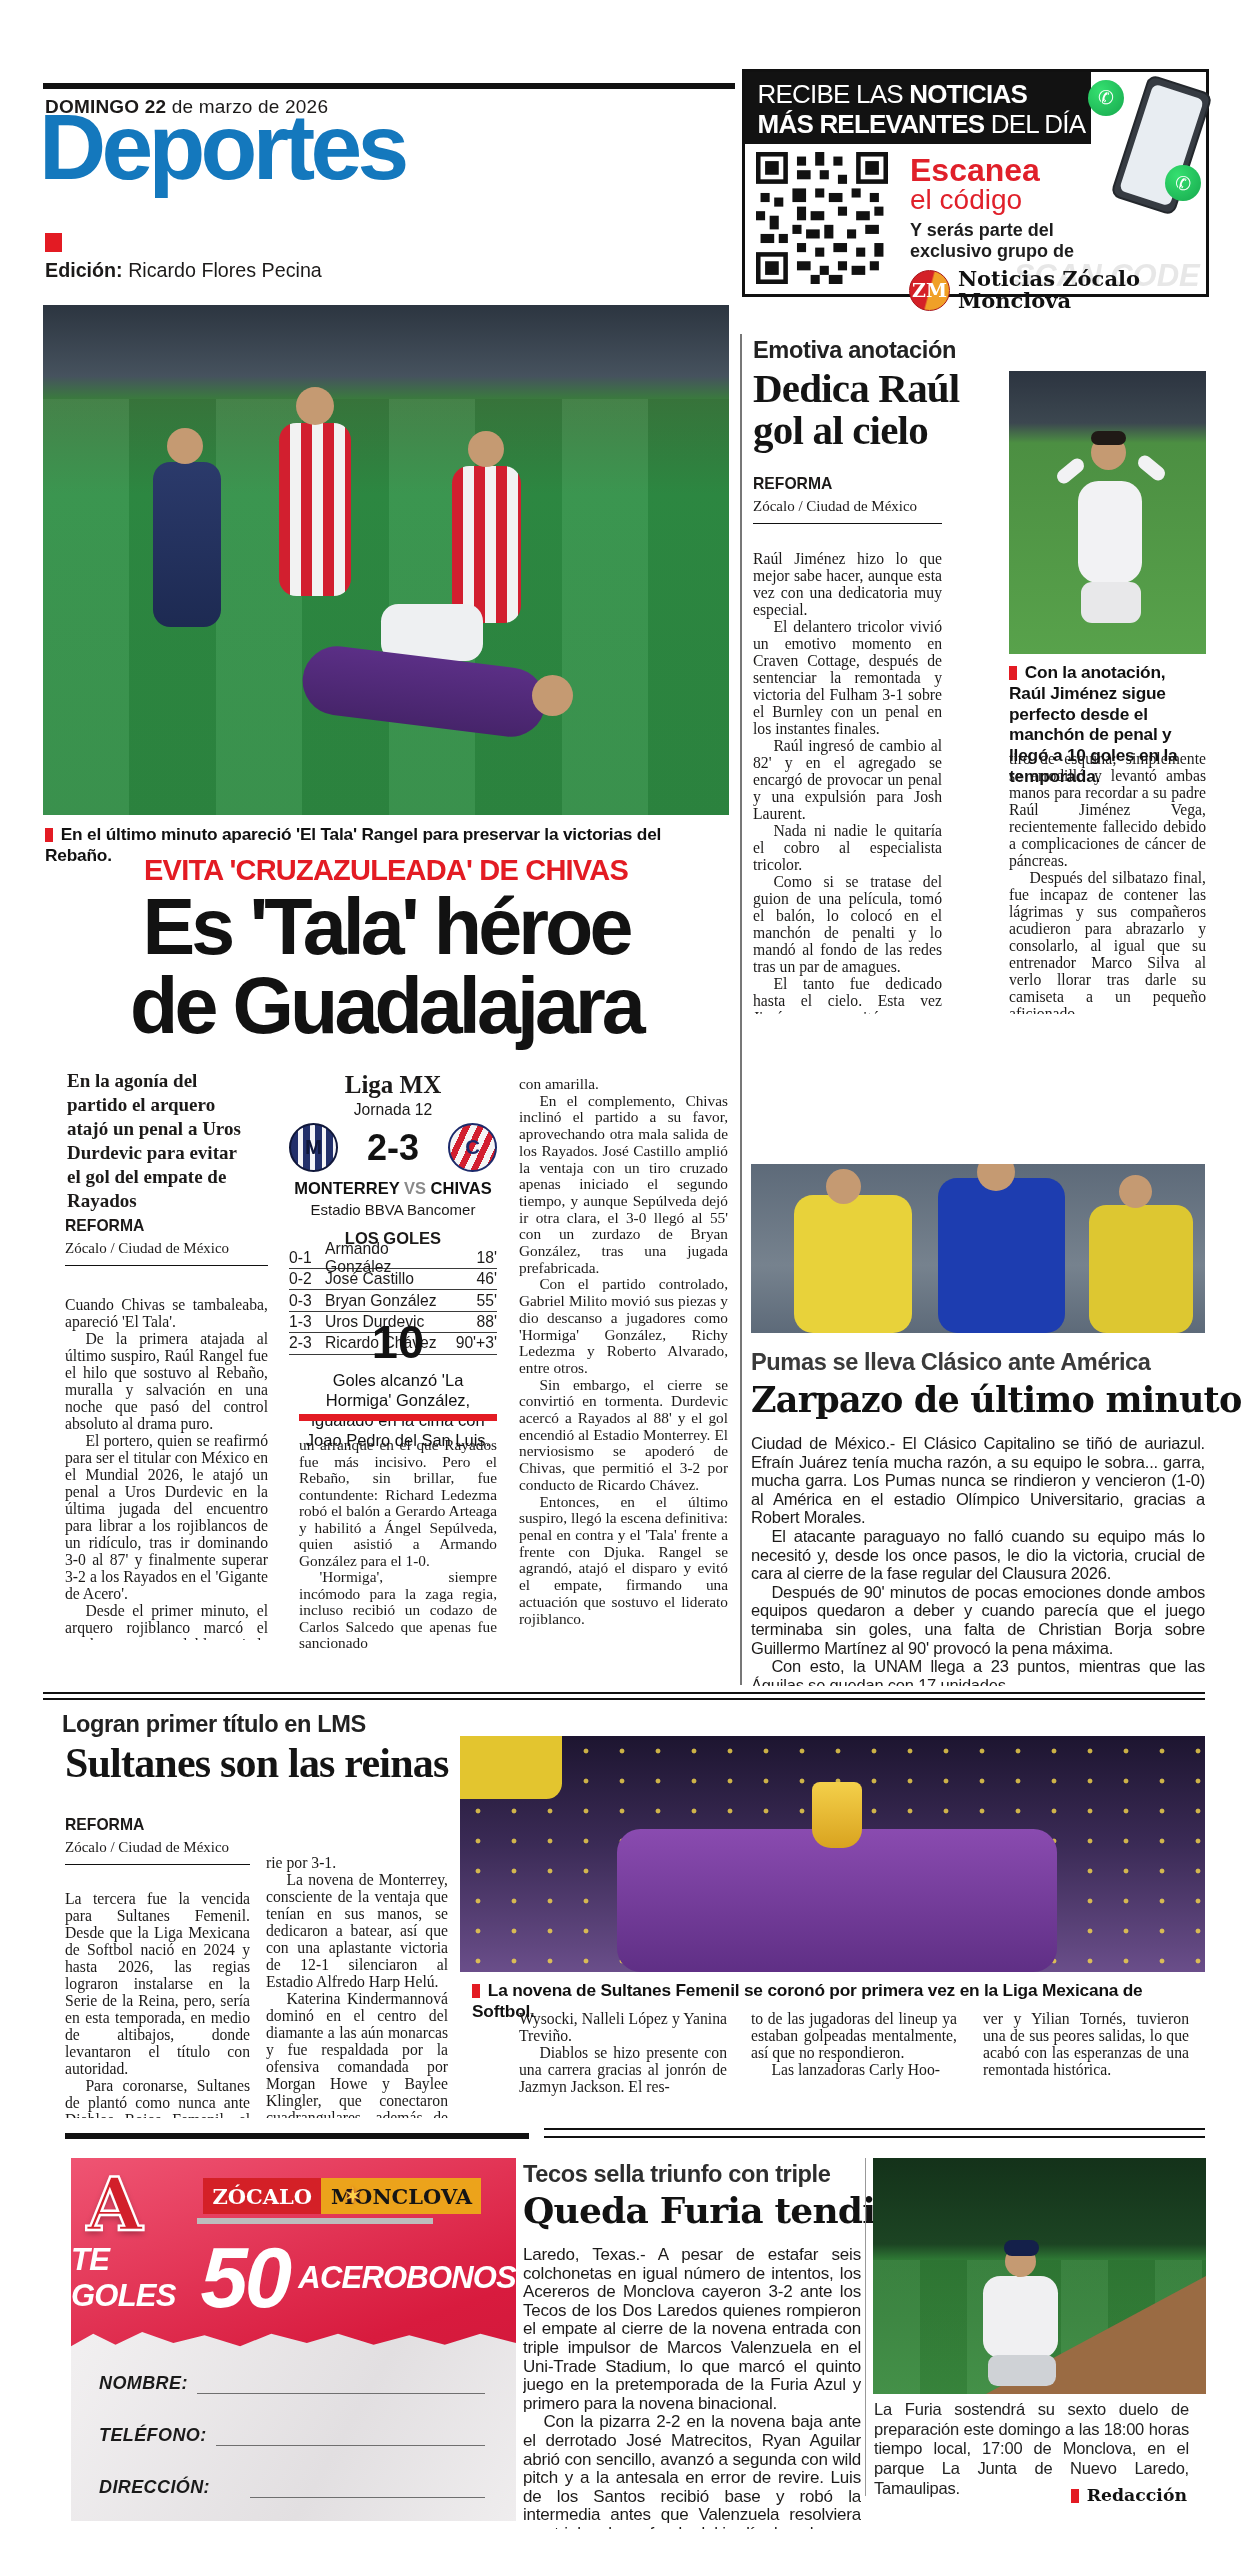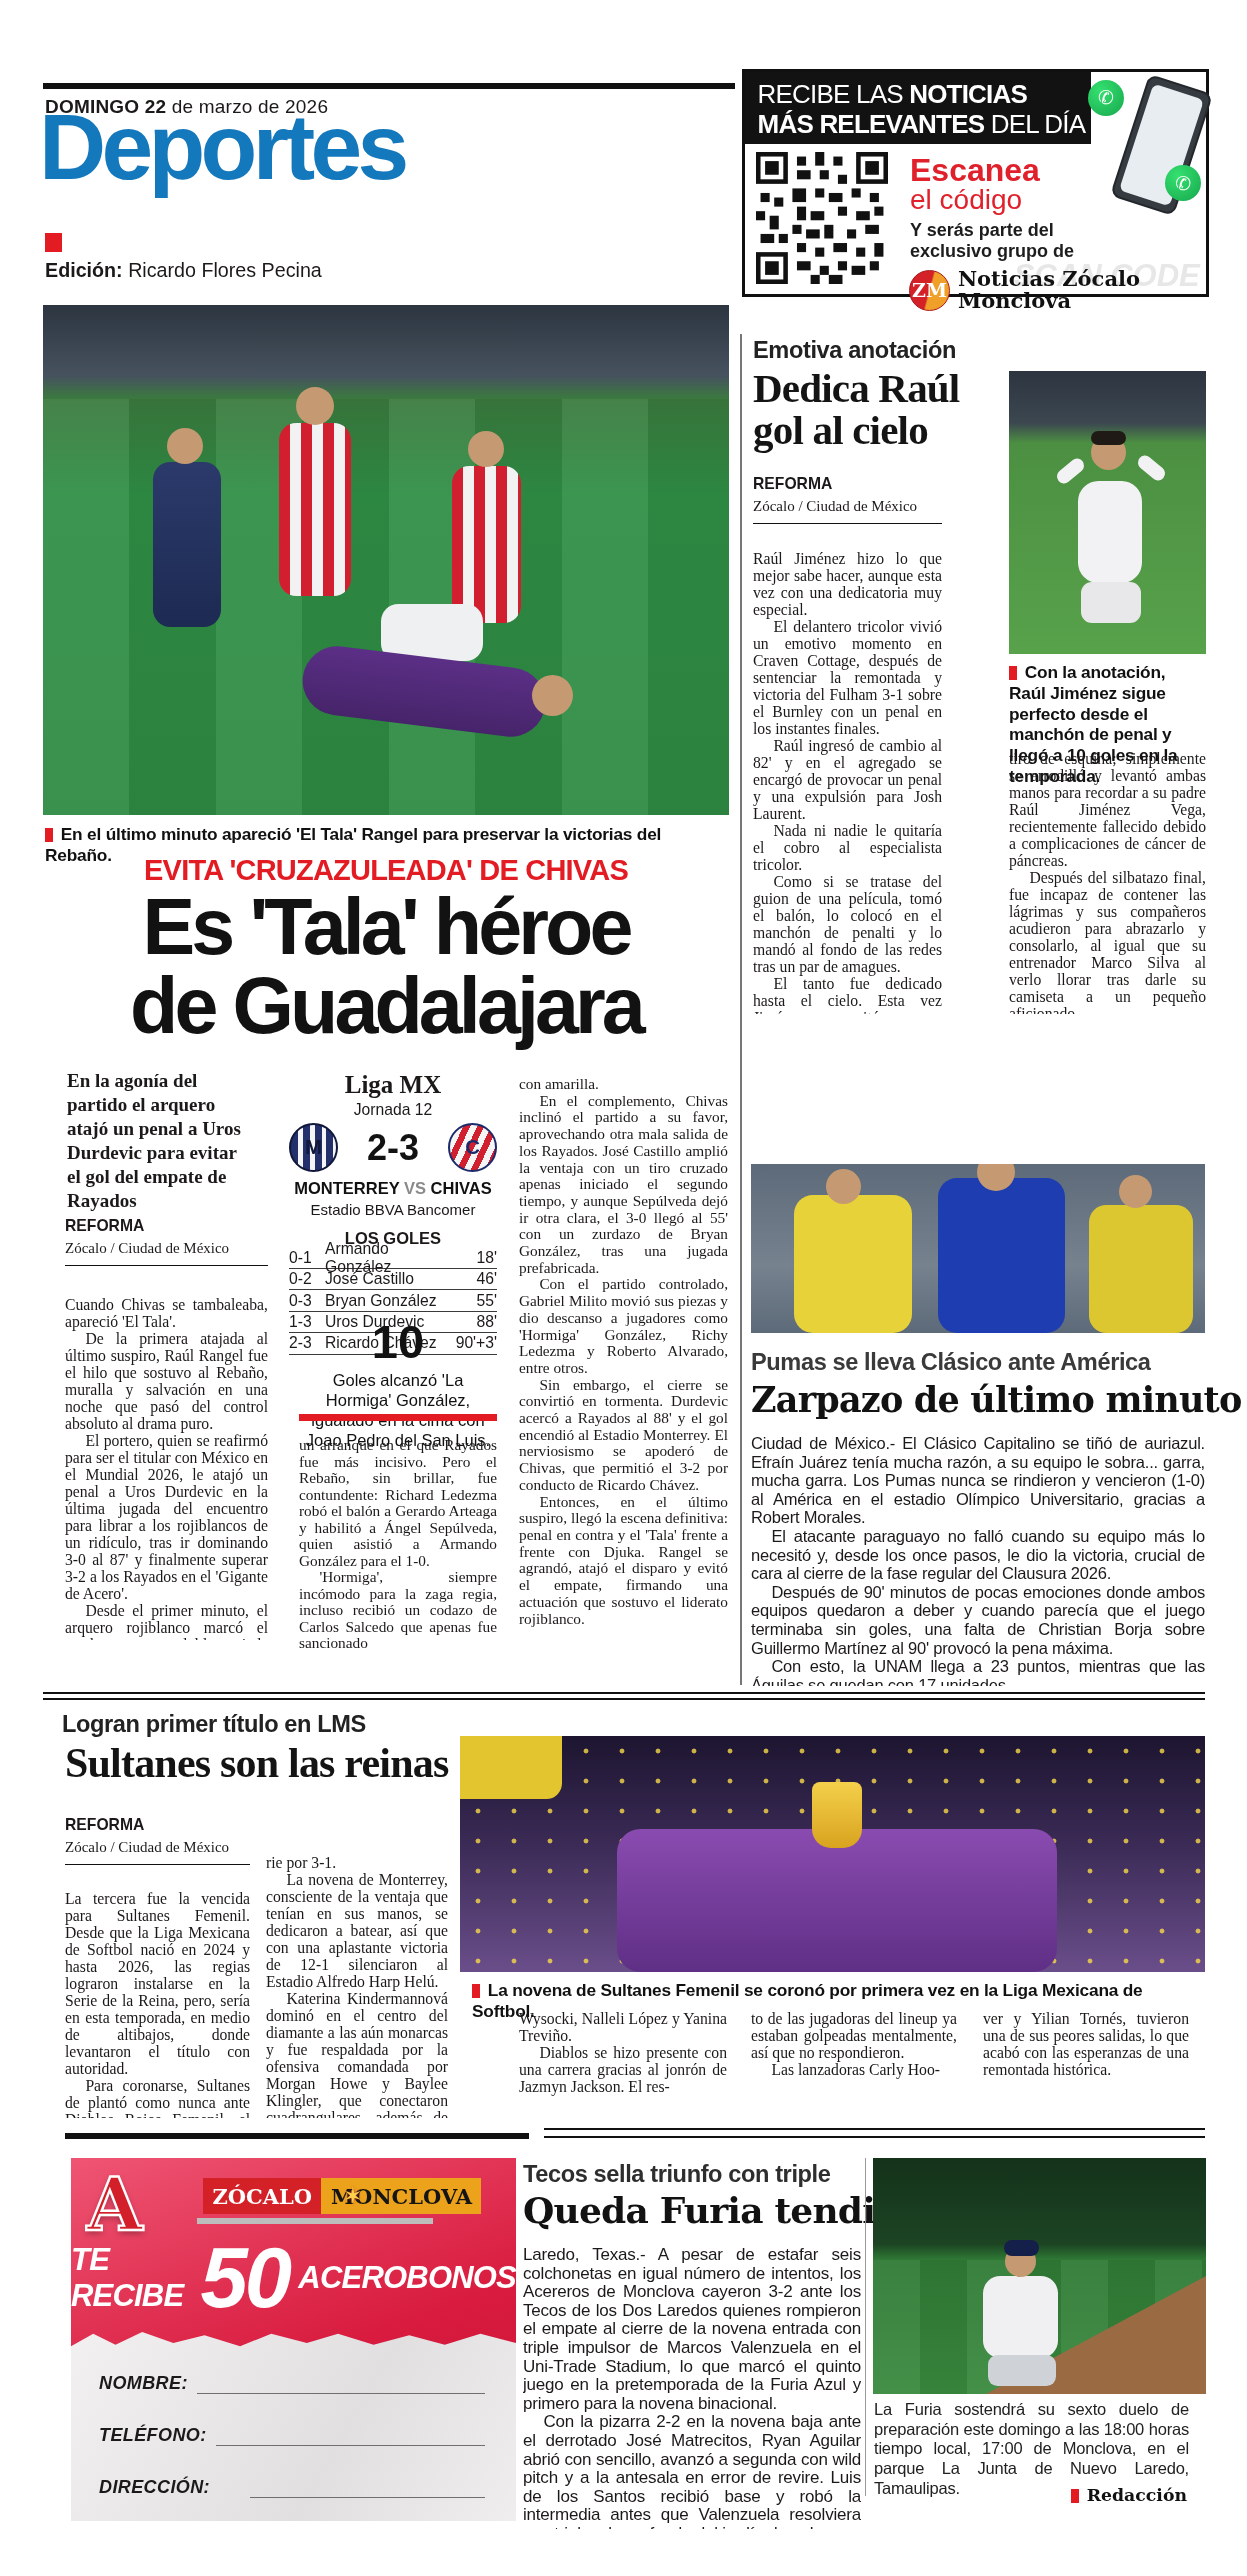--- a/index.html
+++ b/index.html
@@ -425,21 +425,21 @@
 
   <div class="abs ad">
     <div class="ad-a">A</div>
     <div class="zbadge">
       <div class="zseg1">ZÓCALO</div>
       <div class="zseg2">MONCLOVA</div>
     </div>
     <div class="zstar">✶</div>
     <div class="zbadge-bar"></div>
     <div class="ad-slogan">
-      <span class="t1">TE RECIBE</span>
+      <span class="t1">TE GOLES</span>
       <span class="t2">50</span>
       <span class="t3">ACEROBONOS</span>
     </div>
     <div class="paper">
       <div class="fld" style="top:44px;">
         <span>NOMBRE:</span>
           <span class="line"></span>
       </div>
       <div class="fld" style="top:96px;">
         <span>TELÉFONO:</span>

